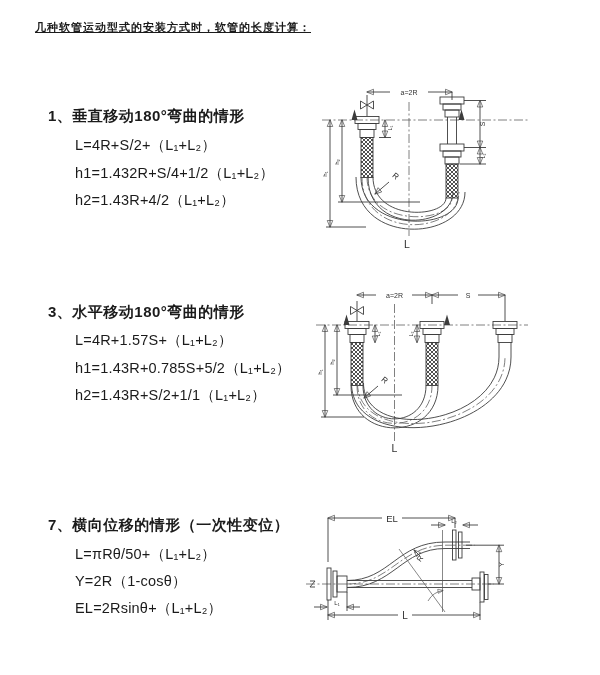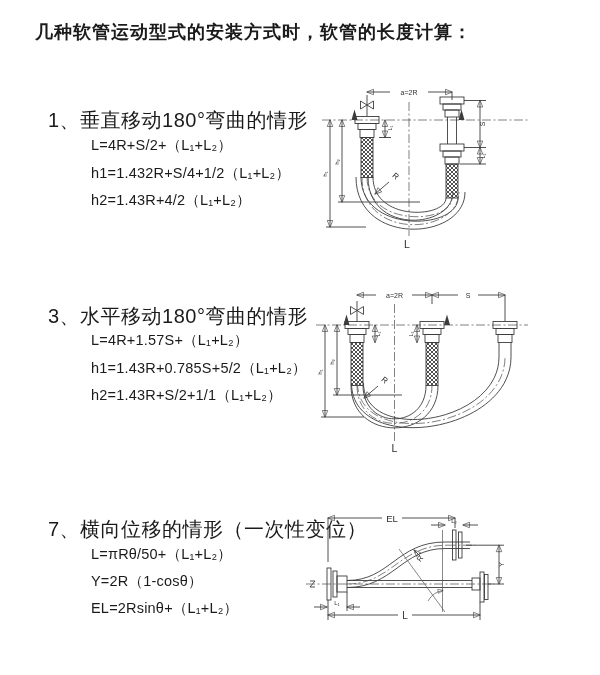--- a/index.html
+++ b/index.html
@@ -2,23 +2,23 @@
 <html><head>
 <meta charset="utf-8">
 <style>
   html,body{margin:0;padding:0;}
   body{
     width:600px;height:675px;position:relative;overflow:hidden;
     background:#ffffff;color:#1b1b1b;
     font-family:"Liberation Sans","DejaVu Sans",sans-serif;
   }
   .t{position:absolute;white-space:nowrap;}
-  .title{font-size:18px;font-weight:700;letter-spacing:1px;}
-  .heading{font-size:20px;font-weight:400;letter-spacing:.5px;}
-  .formula{font-size:14.5px;font-weight:400;letter-spacing:.2px;margin-left:16px;}
+  .title{font-size:11px;font-weight:700;letter-spacing:1px;text-decoration:underline;}
+  .heading{font-size:15px;font-weight:700;letter-spacing:.5px;}
+  .formula{font-size:14.5px;font-weight:400;letter-spacing:.2px;}
   svg.diag{position:absolute;}
   svg.diag line, svg.diag path, svg.diag rect{stroke:#3c3c3c;stroke-width:.9;fill:none;}
   svg.diag .cl{stroke-dasharray:9 2.5 2 2.5;stroke-width:.75;stroke:#555;}
   svg.diag .thin{stroke-width:.7;stroke:#555;}
   svg.diag .hose{fill:url(#hatch);}
   svg.diag .fillarrow{fill:#3c3c3c;stroke:none;}
   svg.diag text{fill:#303030;stroke:none;font-family:"Liberation Sans","DejaVu Sans",sans-serif;}
 </style>
 </head>
 <body>

